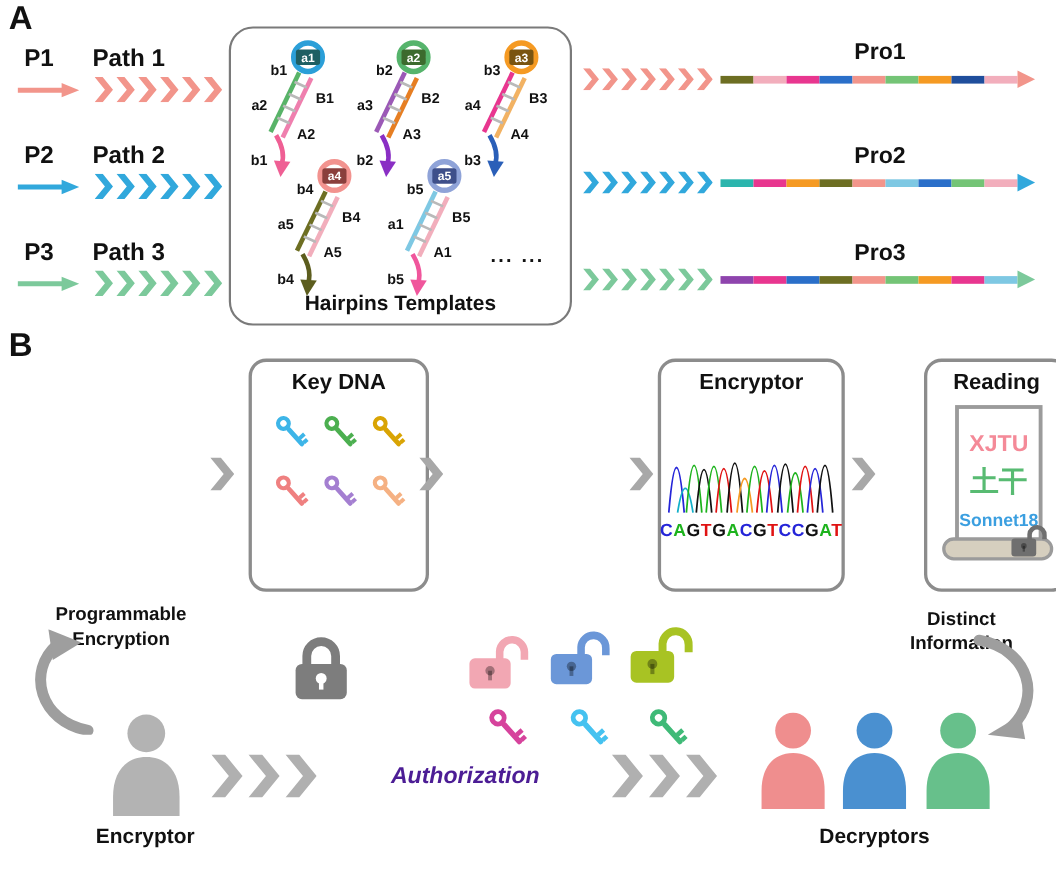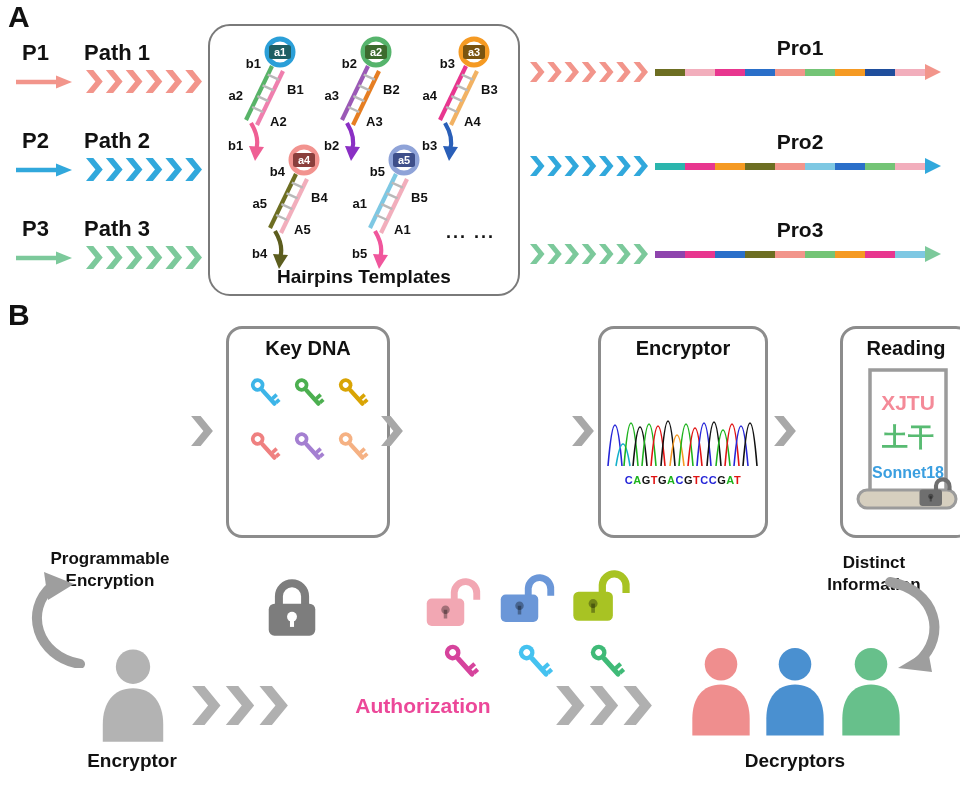--- a/index.html
+++ b/index.html
@@ -26,21 +26,21 @@
   .b-box { position:absolute; top:326px; height:212px; border:3px solid #8c8c8c;
            border-radius:16px; background:#fff; display:flex; flex-direction:column; align-items:center; }
   .b-title { margin-top:8px; font-size:20px; font-weight:bold; }
   .scroll { margin-top:6px; }
   .cipher-t { font-family:"Liberation Sans",sans-serif; font-size:20px; font-weight:bold; fill:#8a8a8a; }
   .key-grid { margin-top:14px; display:grid; grid-template-columns:repeat(3,40px); gap:14px 4px; justify-items:center; }
   .key-ic { width:38px; height:40px; }
   .dna-grid { margin-top:12px; display:grid; grid-template-columns:repeat(2,64px); gap:12px 6px; }
   .dna-ic { width:62px; height:28px; }
   .chromo { margin-top:10px; }
-  .seq { margin-top:2px; font-weight:bold; font-size:11px; letter-spacing:0.5px; }
+  .seq { margin-top:2px; font-weight:bold; font-size:16px; letter-spacing:0.5px; }
   .caption { position:absolute; text-align:center; font-size:17px; font-weight:bold; line-height:1.3; }
   .bottom-label { position:absolute; text-align:center; font-size:19px; font-weight:bold; }
   .auth { position:absolute; left:318px; top:694px; width:210px; text-align:center;
           font-size:21px; font-weight:bold; color:#ee1111; }
 </style>
 </head>
 <body>
 
 <svg width="0" height="0" style="position:absolute" aria-hidden="true">
   <defs>
@@ -417,21 +417,21 @@
   <svg class="abs" style="left:438px;top:640px" width="44" height="46" viewBox="0 0 42 44">
       <use href="#key-shape" transform="translate(2,4) rotate(-42 12 8)" fill="#d6439c"></use>
     </svg>
   <svg class="abs" style="left:512px;top:640px" width="44" height="46" viewBox="0 0 42 44">
       <use href="#key-shape" transform="translate(2,4) rotate(-42 12 8)" fill="#45c2f0"></use>
     </svg>
   <svg class="abs" style="left:584px;top:640px" width="44" height="46" viewBox="0 0 42 44">
       <use href="#key-shape" transform="translate(2,4) rotate(-42 12 8)" fill="#3fba77"></use>
     </svg>
 
-  <div class="auth" style="color: #ec4899;">Authorization</div>
+  <div class="auth" style="color: #4c1d95; font-style: italic;">Authorization</div>
 
   <svg class="abs" style="left:556px;top:686px" width="96" height="39" viewBox="0 0 54 22">
       <use href="#chev-shape" x="0" fill="#b0b0b0"></use>
       <use href="#chev-shape" x="19" fill="#b0b0b0"></use>
       <use href="#chev-shape" x="38" fill="#b0b0b0"></use>
     </svg>
 
   <svg class="abs" style="left:684px;top:646px" width="74" height="90" viewBox="0 0 40 48">
       <use href="#person-shape" fill="#ef8e8e"></use>
     </svg>

